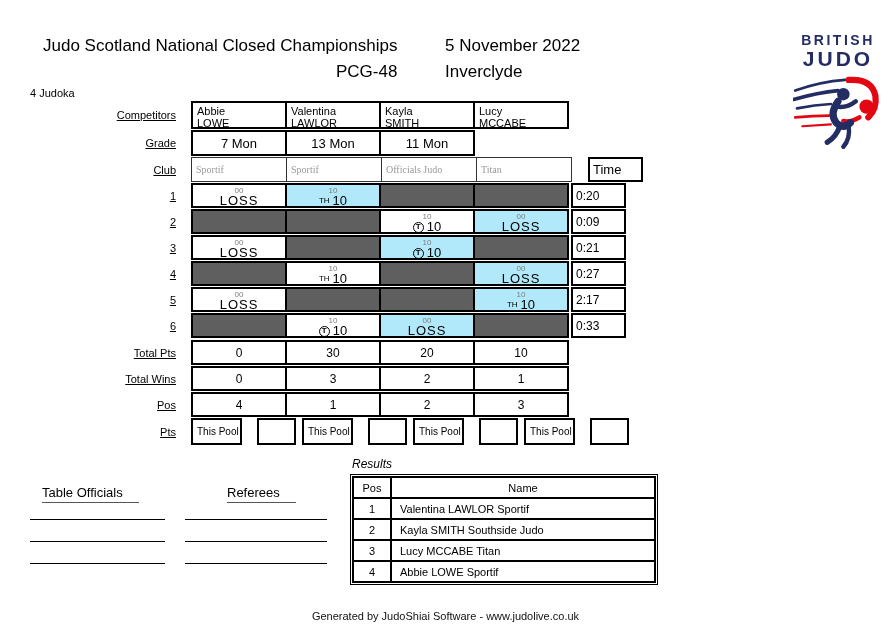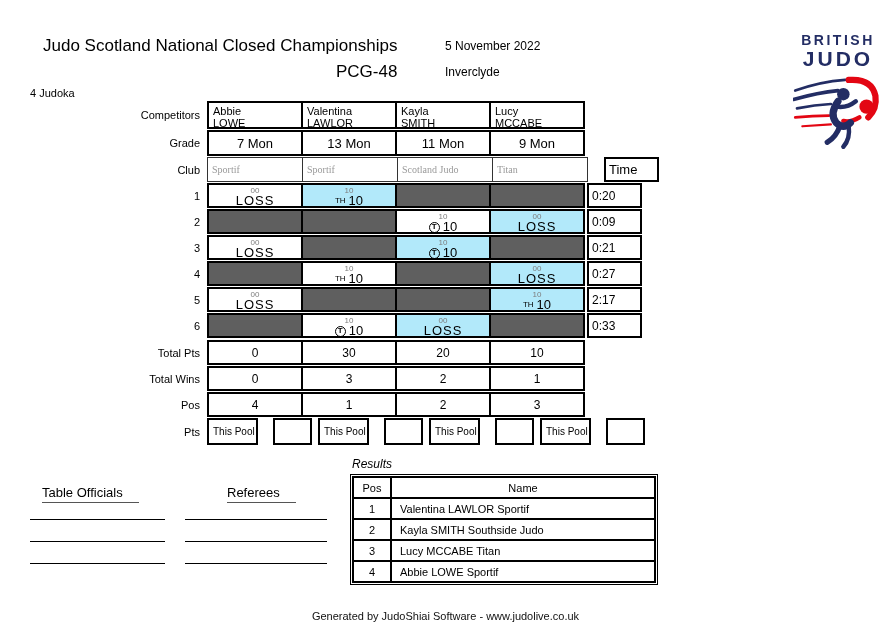--- a/index.html
+++ b/index.html
@@ -1,34 +1,34 @@
 <!DOCTYPE html>
 <html><head>
 <meta charset="utf-8">
 <style>
   html,body{margin:0;padding:0;background:#fff;}
   .sheet{position:relative;width:891px;height:630px;background:#fff;overflow:hidden;
          font-family:"Liberation Sans",sans-serif;color:#000;}
 
   
   .title-block{position:absolute;left:43px;top:33px;font-size:17px;line-height:26px;text-align:right;}
-  .date-block{position:absolute;left:445px;top:33px;font-size:12px;line-height:26px;}
+  .date-block{position:absolute;left:445px;top:33px;font-size:17px;line-height:26px;}
   .judoka-count{position:absolute;left:30px;top:87px;font-size:11px;}
 
   
   .logo{position:absolute;left:792px;top:33px;width:92px;text-align:center;}
   .logo-b{font-size:14px;font-weight:bold;letter-spacing:2.5px;color:#232d64;line-height:15px;}
   .logo-j{font-size:21px;font-weight:bold;letter-spacing:3px;color:#232d64;line-height:21px;}
   .logo svg{margin-top:2px;}
 
   
   .grid{position:absolute;left:0;top:101px;width:714px;}
   .row{display:flex;margin-bottom:1px;}
-  .rlabel{width:207px;box-sizing:border-box;padding-right:7px;font-size:11px;
-          display:flex;align-items:center;justify-content:flex-end;}
+  .rlabel{width:191px;box-sizing:border-box;padding-right:15px;font-size:11px;
+          display:flex;align-items:center;justify-content:flex-end;text-decoration:underline;}
   .cell{box-sizing:border-box;width:96px;border:2px solid #000;background:#fff;}
   .cell + .cell{margin-left:-2px;}
   .row-competitors{height:28px;} .row-competitors .cell{height:28px;}
   .row-grade{height:26px;} .row-grade .cell{height:26px;}
   .row-club{height:25px;} .row-club .cell{height:25px;border-width:1px;border-color:#333;}
   .row-club .cell + .cell{margin-left:-1px;}
   .row-match{height:25px;} .row-match .cell{height:25px;}
   .row-summary{height:25px;} .row-summary .cell{height:25px;display:flex;align-items:center;justify-content:center;font-size:12px;}
   .row-totalpts{margin-top:2px;}
   .row-pts{height:27px;margin-top:1px;}
@@ -132,28 +132,27 @@
         <div>Lucy</div>
         <div>MCCABE</div>
       </div>
     </div>
 
     <div class="row row-grade">
       <div class="rlabel">Grade</div>
       <div class="cell grade-cell">7 Mon</div>
       <div class="cell grade-cell">13 Mon</div>
       <div class="cell grade-cell">11 Mon</div>
-      <div class="cell grade-cell">9 Mon</div>
     </div>
 
     <div class="row row-club">
       <div class="rlabel">Club</div>
       <div class="cell club-cell">Sportif</div>
       <div class="cell club-cell">Sportif</div>
-      <div class="cell club-cell">Scotland Judo</div>
+      <div class="cell club-cell">Officials Judo</div>
       <div class="cell club-cell">Titan</div>
       <div class="timehead">Time</div>
     </div>
 
     <div class="row row-match">
       <div class="rlabel">1</div>
       <div class="cell mcell">
         <span class="mscore">00</span>
         <span class="mmain loss">LOSS</span>
       </div>

